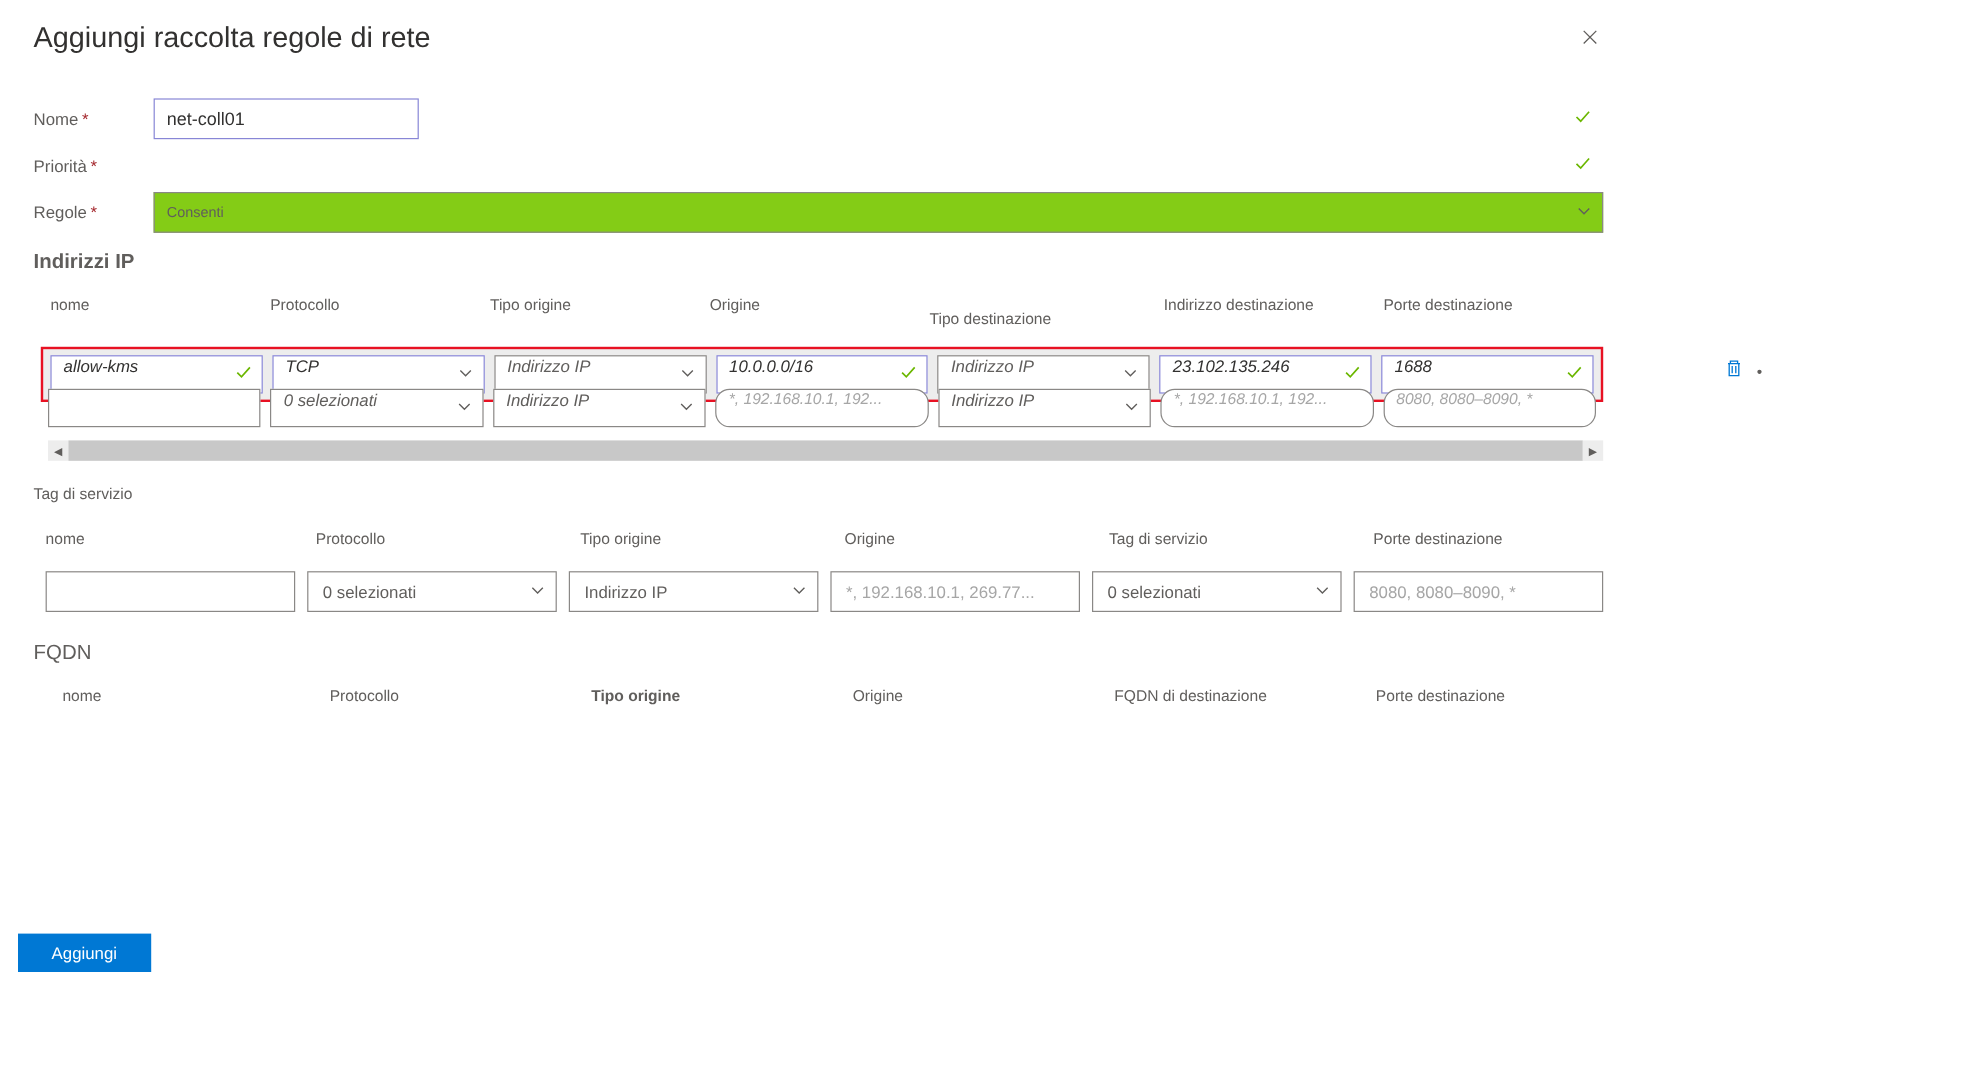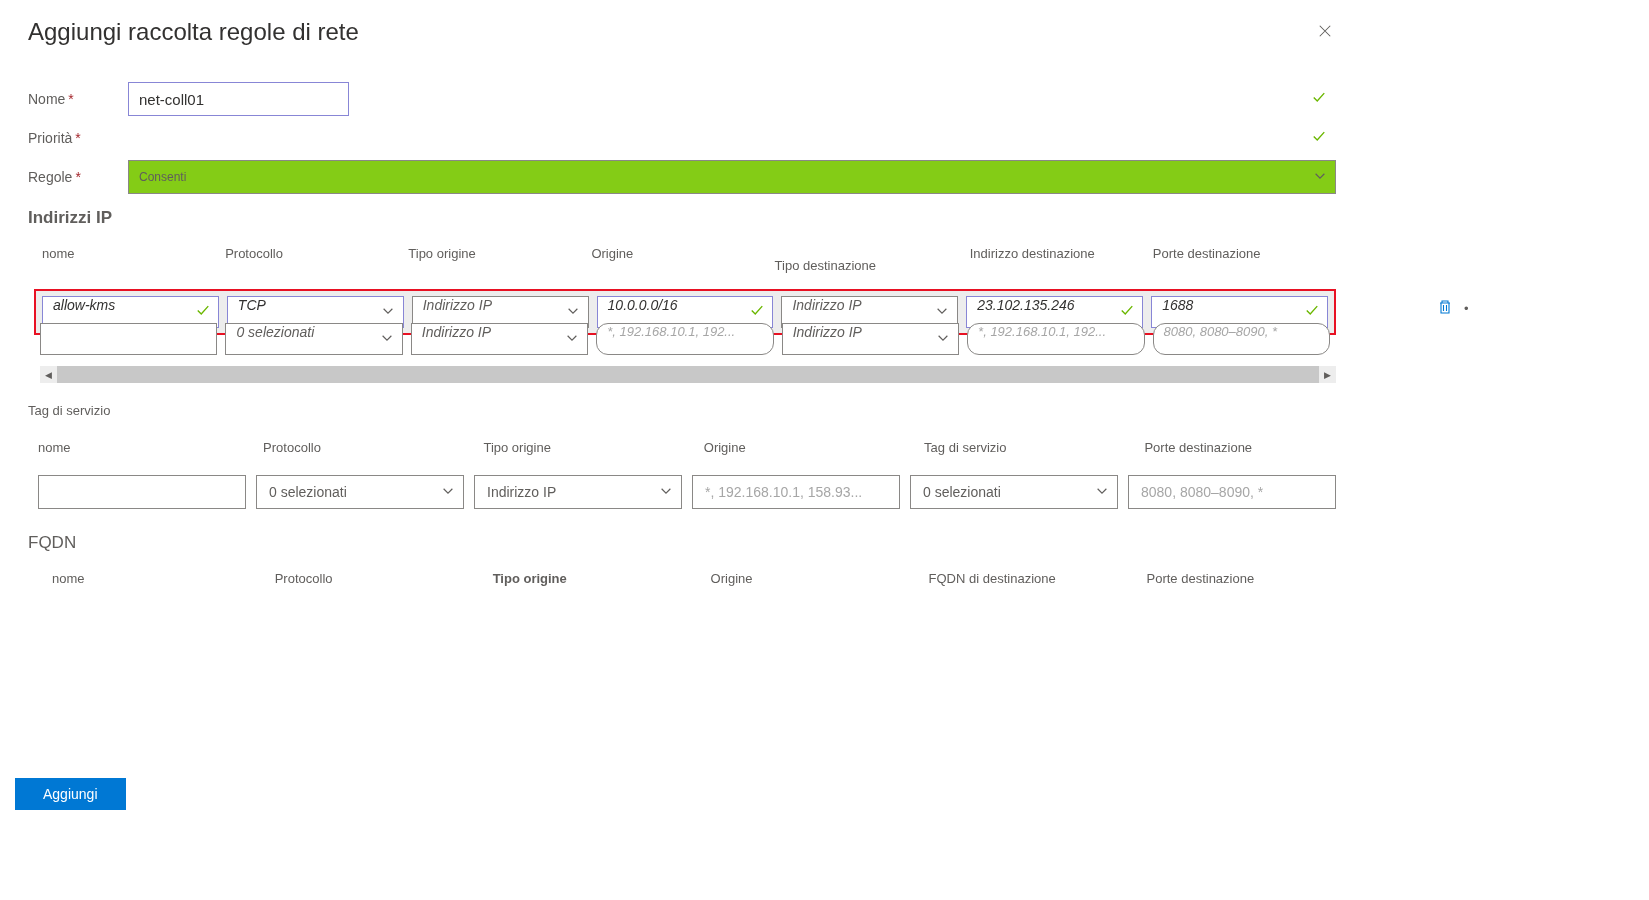--- a/index.html
+++ b/index.html
@@ -216,21 +216,21 @@
             <path d="M3 6 L8 11 L13 6" stroke="#605e5c" stroke-width="1.3" fill="none"></path>
           </svg></span>
       </div>
     <div class="svc-cell">
         <span>Indirizzo IP</span>
         <span class="chev"><svg class="icon" viewBox="0 0 16 16">
             <path d="M3 6 L8 11 L13 6" stroke="#605e5c" stroke-width="1.3" fill="none"></path>
           </svg></span>
       </div>
     <div class="svc-cell placeholder">
-        <span>*, 192.168.10.1, 158.93...</span>
+        <span>*, 192.168.10.1, 269.77...</span>
       </div>
     <div class="svc-cell">
         <span>0 selezionati</span>
         <span class="chev"><svg class="icon" viewBox="0 0 16 16">
             <path d="M3 6 L8 11 L13 6" stroke="#605e5c" stroke-width="1.3" fill="none"></path>
           </svg></span>
       </div>
     <div class="svc-cell placeholder">
         <span>8080, 8080–8090, *</span>
       </div>

